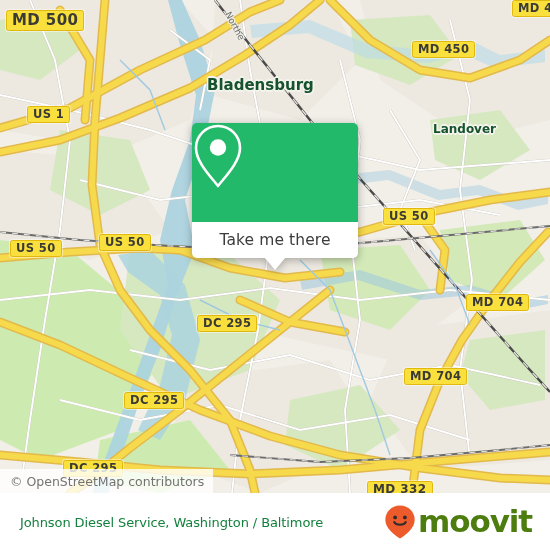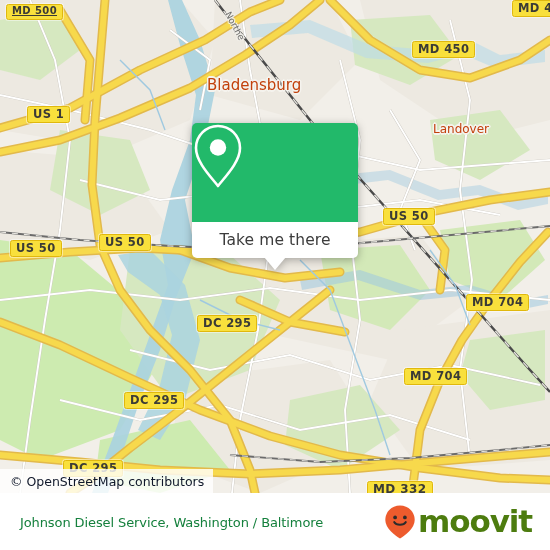--- a/index.html
+++ b/index.html
@@ -8,21 +8,21 @@
 
   #app { position:relative; width:550px; height:550px; overflow:hidden; background:#fff; }
 
   
   #map { position:absolute; left:0; top:0; width:550px; height:493px; overflow:hidden;
          background:#F2EFE9; }
   #map svg { position:absolute; left:0; top:0; }
 
   
   .place-label {
-    position:absolute; color:#c2410c; font-weight:400; white-space:nowrap;
+    position:absolute; color:#14532d; font-weight:700; white-space:nowrap;
     font-family:"DejaVu Sans", sans-serif;
     text-shadow: 1.6px 0 #f5f3ee, -1.6px 0 #f5f3ee, 0 1.6px #f5f3ee, 0 -1.6px #f5f3ee,
                  1.1px 1.1px #f5f3ee, -1.1px 1.1px #f5f3ee, 1.1px -1.1px #f5f3ee, -1.1px -1.1px #f5f3ee;
   }
   .rail-label {
     position:absolute; color:#6d6d6b; font-size:9px; white-space:nowrap;
     font-family:"DejaVu Sans", sans-serif;
     text-shadow: 1.4px 0 #f3f1ec, -1.4px 0 #f3f1ec, 0 1.4px #f3f1ec, 0 -1.4px #f3f1ec;
   }
 
@@ -48,21 +48,21 @@
   #popup-tail { position:absolute; left:50%; top:134px; transform:translateX(-50%);
                 width:0; height:0; border-left:11px solid transparent;
                 border-right:11px solid transparent; border-top:13px solid #FFFFFF; }
   #pin-wrap { position:absolute; left:0; top:0; width:166px; height:99px;
               display:flex; align-items:center; justify-content:center; }
 
   
   #attrib { position:absolute; left:0; top:469px; height:24px;
             background:rgba(255,255,255,.80); display:flex; align-items:center;
             padding:0 9px 0 10px; }
-  #attrib-text { font-size:12.5px; color:#0f172a; font-family:"DejaVu Sans", sans-serif;
+  #attrib-text { font-size:12.5px; color:#737373; font-family:"DejaVu Sans", sans-serif;
                  white-space:nowrap; }
 
   
   #footer { position:absolute; left:0; top:493px; width:550px; height:57px;
             background:#FFFFFF; display:flex; align-items:center; }
   #footer-title { position:absolute; left:20px; top:50%; transform:translateY(-50%);
                   font-size:13px; color:#15803d; font-family:"DejaVu Sans", sans-serif;
                   white-space:nowrap; letter-spacing:-.1px; }
   #logo { position:absolute; right:18px; top:50%; transform:translateY(-50%);
           display:flex; align-items:center; gap:1px; }
@@ -201,21 +201,21 @@
           <path d="M120,60 L150,90 L165,130"></path>
         </g>
       </g>
     </svg>
 
     <div class="place-label" style="left:207px; top:76px; font-size:15px;">Bladensburg</div>
     <div class="place-label" style="left:433px; top:122px; font-size:12px;">Landover</div>
 
     <div class="rail-label" style="left:232px; top:10px; transform:rotate(62deg); transform-origin:left top;">Northe</div>
 
-    <div class="shield" style="left:6px;   top:4px;  font-size:10px;text-decoration:underline;">MD 500</div>
+    <div class="shield" style="left:6px;   top:10px;  font-size:15px;">MD 500</div>
     <div class="shield" style="left:512px; top:0px;   font-size:11.5px;">MD 4</div>
     <div class="shield" style="left:412px; top:41px;  font-size:11.5px;">MD 450</div>
     <div class="shield" style="left:27px;  top:106px; font-size:11.5px;">US 1</div>
     <div class="shield" style="left:10px;  top:240px; font-size:11.5px;">US 50</div>
     <div class="shield" style="left:99px;  top:234px; font-size:11.5px;">US 50</div>
     <div class="shield" style="left:383px; top:208px; font-size:11.5px;">US 50</div>
     <div class="shield" style="left:466px; top:294px; font-size:11.5px;">MD 704</div>
     <div class="shield" style="left:404px; top:368px; font-size:11.5px;">MD 704</div>
     <div class="shield" style="left:197px; top:315px; font-size:11.5px;">DC 295</div>
     <div class="shield" style="left:124px; top:392px; font-size:11.5px;">DC 295</div>

